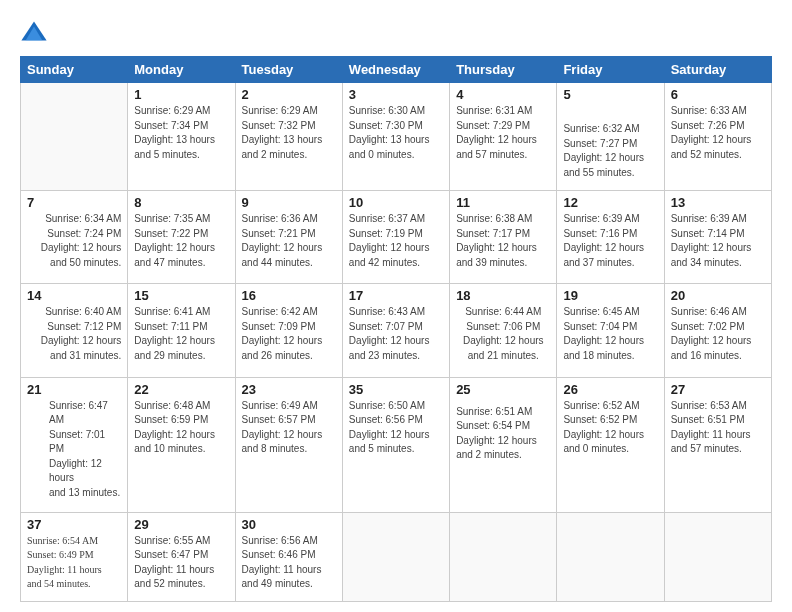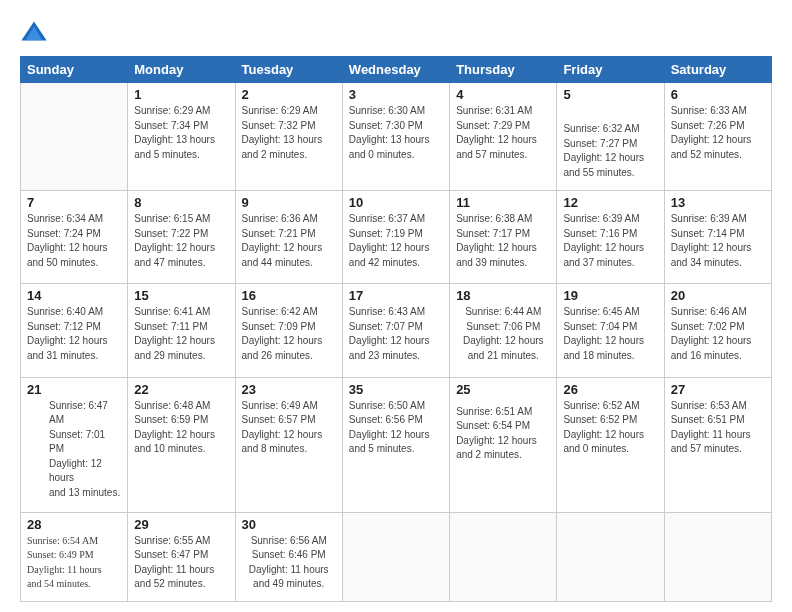--- a/index.html
+++ b/index.html
@@ -177,28 +177,28 @@
             <span class="day-num">6</span>
             <div class="day-info" style="white-space: pre-line;">Sunrise: 6:33 AM
 Sunset: 7:26 PM
 Daylight: 12 hours
 and 52 minutes.</div>
           </td>
         </tr>
         <tr>
           <td>
             <span class="day-num">7</span>
-            <div class="day-info" style="white-space: pre-line;">Sunrise: 6:34 AM
+            <div class="day-info" style="white-space: pre-line; text-align: right;">Sunrise: 6:34 AM
 Sunset: 7:24 PM
 Daylight: 12 hours
 and 50 minutes.</div>
           </td>
           <td>
             <span class="day-num">8</span>
-            <div class="day-info" style="white-space: pre-line;">Sunrise: 6:15 AM
+            <div class="day-info" style="white-space: pre-line;">Sunrise: 7:35 AM
 Sunset: 7:22 PM
 Daylight: 12 hours
 and 47 minutes.</div>
           </td>
           <td>
             <span class="day-num">9</span>
             <div class="day-info" style="white-space: pre-line;">Sunrise: 6:36 AM
 Sunset: 7:21 PM
 Daylight: 12 hours
 and 44 minutes.</div>
@@ -228,21 +228,21 @@
             <span class="day-num">13</span>
             <div class="day-info" style="white-space: pre-line;">Sunrise: 6:39 AM
 Sunset: 7:14 PM
 Daylight: 12 hours
 and 34 minutes.</div>
           </td>
         </tr>
         <tr>
           <td>
             <span class="day-num">14</span>
-            <div class="day-info" style="white-space: pre-line;">Sunrise: 6:40 AM
+            <div class="day-info" style="white-space: pre-line; text-align: right;">Sunrise: 6:40 AM
 Sunset: 7:12 PM
 Daylight: 12 hours
 and 31 minutes.</div>
           </td>
           <td>
             <span class="day-num">15</span>
             <div class="day-info" style="white-space: pre-line;">Sunrise: 6:41 AM
 Sunset: 7:11 PM
 Daylight: 12 hours
 and 29 minutes.</div>
@@ -329,36 +329,36 @@
           <td>
             <span class="day-num">27</span>
             <div class="day-info" style="white-space: pre-line;">Sunrise: 6:53 AM
 Sunset: 6:51 PM
 Daylight: 11 hours
 and 57 minutes.</div>
           </td>
         </tr>
         <tr class="last-row">
           <td>
-            <span class="day-num">28</span>
+            <span class="day-num">37</span>
             <div class="day-info" style="white-space: pre-line; font-family: Liberation Serif, serif;">Sunrise: 6:54 AM
 Sunset: 6:49 PM
 Daylight: 11 hours
 and 54 minutes.</div>
           </td>
           <td>
             <span class="day-num">29</span>
             <div class="day-info" style="white-space: pre-line;">Sunrise: 6:55 AM
 Sunset: 6:47 PM
 Daylight: 11 hours
 and 52 minutes.</div>
           </td>
           <td>
             <span class="day-num">30</span>
-            <div class="day-info" style="white-space: pre-line; text-align: center;">Sunrise: 6:56 AM
+            <div class="day-info" style="white-space: pre-line;">Sunrise: 6:56 AM
 Sunset: 6:46 PM
 Daylight: 11 hours
 and 49 minutes.</div>
           </td>
           <td class="empty-cell"></td>
           <td class="empty-cell"></td>
           <td class="empty-cell"></td>
           <td class="empty-cell"></td>
         </tr>
       </tbody>

